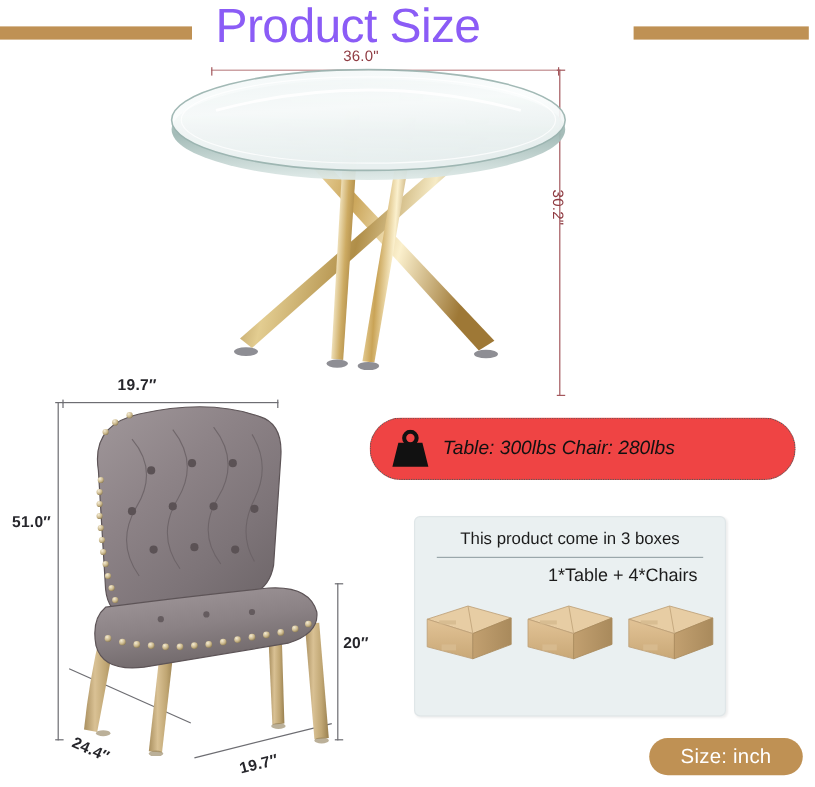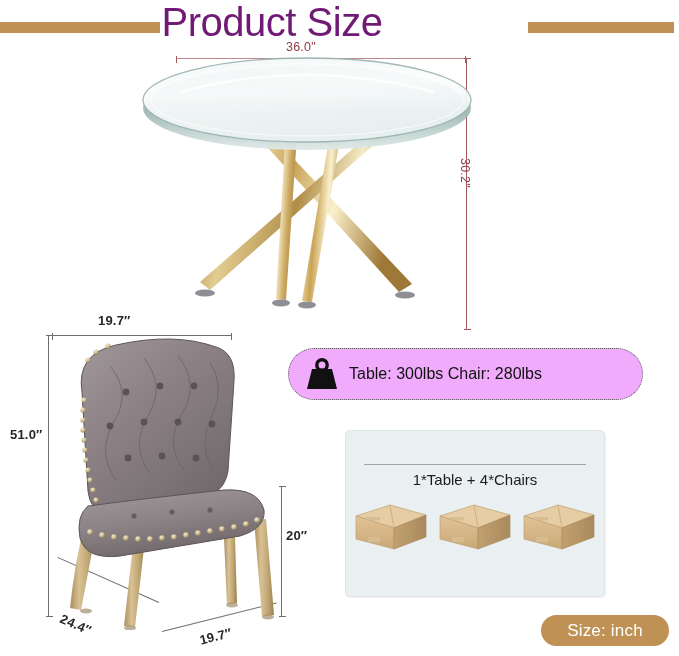--- a/index.html
+++ b/index.html
@@ -7,22 +7,22 @@
     width:679px;height:656px;position:relative;overflow:hidden;
     font-family:"Liberation Sans","DejaVu Sans",sans-serif;
     color:#111;
   }
   .abs{position:absolute;}
 
   
   #header-bar-left{left:0;top:22px;width:160px;height:11px;background:#bf9154;}
   #header-bar-right{left:528px;top:22px;width:146px;height:11px;background:#bf9154;}
   #page-title{
-    left:0;top:-1px;width:544px;text-align:center;
-    font-size:40px;font-weight:400;letter-spacing:-.5px;color:#701a75;
+    left:18px;top:-1px;width:544px;text-align:center;
+    font-size:40px;font-weight:400;letter-spacing:-.5px;color:#8b5cf6;
     line-height:46px;
   }
 
   
   #table-figure{left:140px;top:52px;width:335px;height:285px;}
   .tbl-svg{display:block;}
 
   
   .dim-red{color:#8f3b42;font-size:12.5px;letter-spacing:.2px;}
   #table-width-label{left:286px;top:40px;}
@@ -73,43 +73,43 @@
   #chair-depth-line{left:48px;top:602px;width:111px;height:0;border-top:1.3px solid #6d6d72;
     transform:rotate(24deg);transform-origin:right center;}
   #chair-depth-label{left:64px;top:611px;transform:rotate(24deg);transform-origin:left top;}
 
   #chair-bottomwidth-line{left:162px;top:631px;width:118px;height:0;border-top:1.3px solid #6d6d72;
     transform:rotate(-14deg);transform-origin:left center;}
   #chair-bottomwidth-label{left:198px;top:633px;transform:rotate(-14deg);transform-origin:left top;}
 
   
   #weight-capacity-card{
-    left:288px;top:348px;width:355px;height:52px;
-    border:1.6px dotted #5a5a5a;border-radius:26px;background:#f0abfc;
-    display:flex;align-items:center;padding-left:16px;box-sizing:border-box;
+    left:308px;top:348px;width:355px;height:52px;
+    border:1.6px dotted #5a5a5a;border-radius:26px;background:#ef4444;
+    display:flex;align-items:center;padding-left:16px;box-sizing:border-box;font-style:italic;
   }
   #weight-icon{width:34px;height:32px;flex:none;margin-right:10px;}
 
   
   #boxes-panel{
     left:345px;top:430px;width:258px;height:165px;
     background:#eaf0f1;border:1px solid #dfe6e8;border-radius:5px;
     box-shadow:1px 1px 2px rgba(0,0,0,.07);
   }
   #boxes-title{
     position:absolute;left:0;top:9px;width:100%;text-align:center;
     font-size:14px;color:#1c1c1c;
   }
   #boxes-divider{
     position:absolute;left:18px;top:33px;width:222px;height:0;
     border-top:1px solid #9aa7ab;
   }
   #boxes-contents{
     position:absolute;left:0;top:40px;width:100%;text-align:center;
-    font-size:15px;color:#1c1c1c;
+    font-size:15px;color:#1c1c1c;padding-left:44px;
   }
   #boxes-row{position:absolute;left:8px;top:68px;width:242px;height:52px;
     display:flex;justify-content:space-between;align-items:flex-end;}
 
   
   #size-badge{
     left:541px;top:615px;width:128px;height:31px;border-radius:16px;
     background:#bf9154;display:flex;align-items:center;justify-content:center;
   }
   #size-badge-label{color:#ffffff;font-size:17px;letter-spacing:.2px;}
@@ -311,20 +311,21 @@
 
 <div class="abs" id="weight-capacity-card">
   <svg id="weight-icon" viewBox="0 0 34 32">
     <circle cx="17" cy="7" r="5.2" fill="none" stroke="#111" stroke-width="3.4"></circle>
     <path d="M7 11 H27 L32 31 H2 Z" fill="#111"></path>
   </svg>
   <span>Table: 300lbs  Chair: 280lbs</span>
 </div>
 
 <div class="abs" id="boxes-panel">
+  <div id="boxes-title">This product come in 3 boxes</div>
   <div id="boxes-divider"></div>
   <div id="boxes-contents">1*Table + 4*Chairs</div>
   <div id="boxes-row">
     <svg width="74" height="52" viewBox="0 0 74 52">
       <defs>
         <linearGradient id="bxF" x1="0" y1="0" x2="0" y2="1">
           <stop offset="0%" stop-color="#e2c396"></stop>
             <stop offset="100%" stop-color="#c9a877"></stop>
         </linearGradient>
         <linearGradient id="bxS" x1="0" y1="0" x2="1" y2="0">

